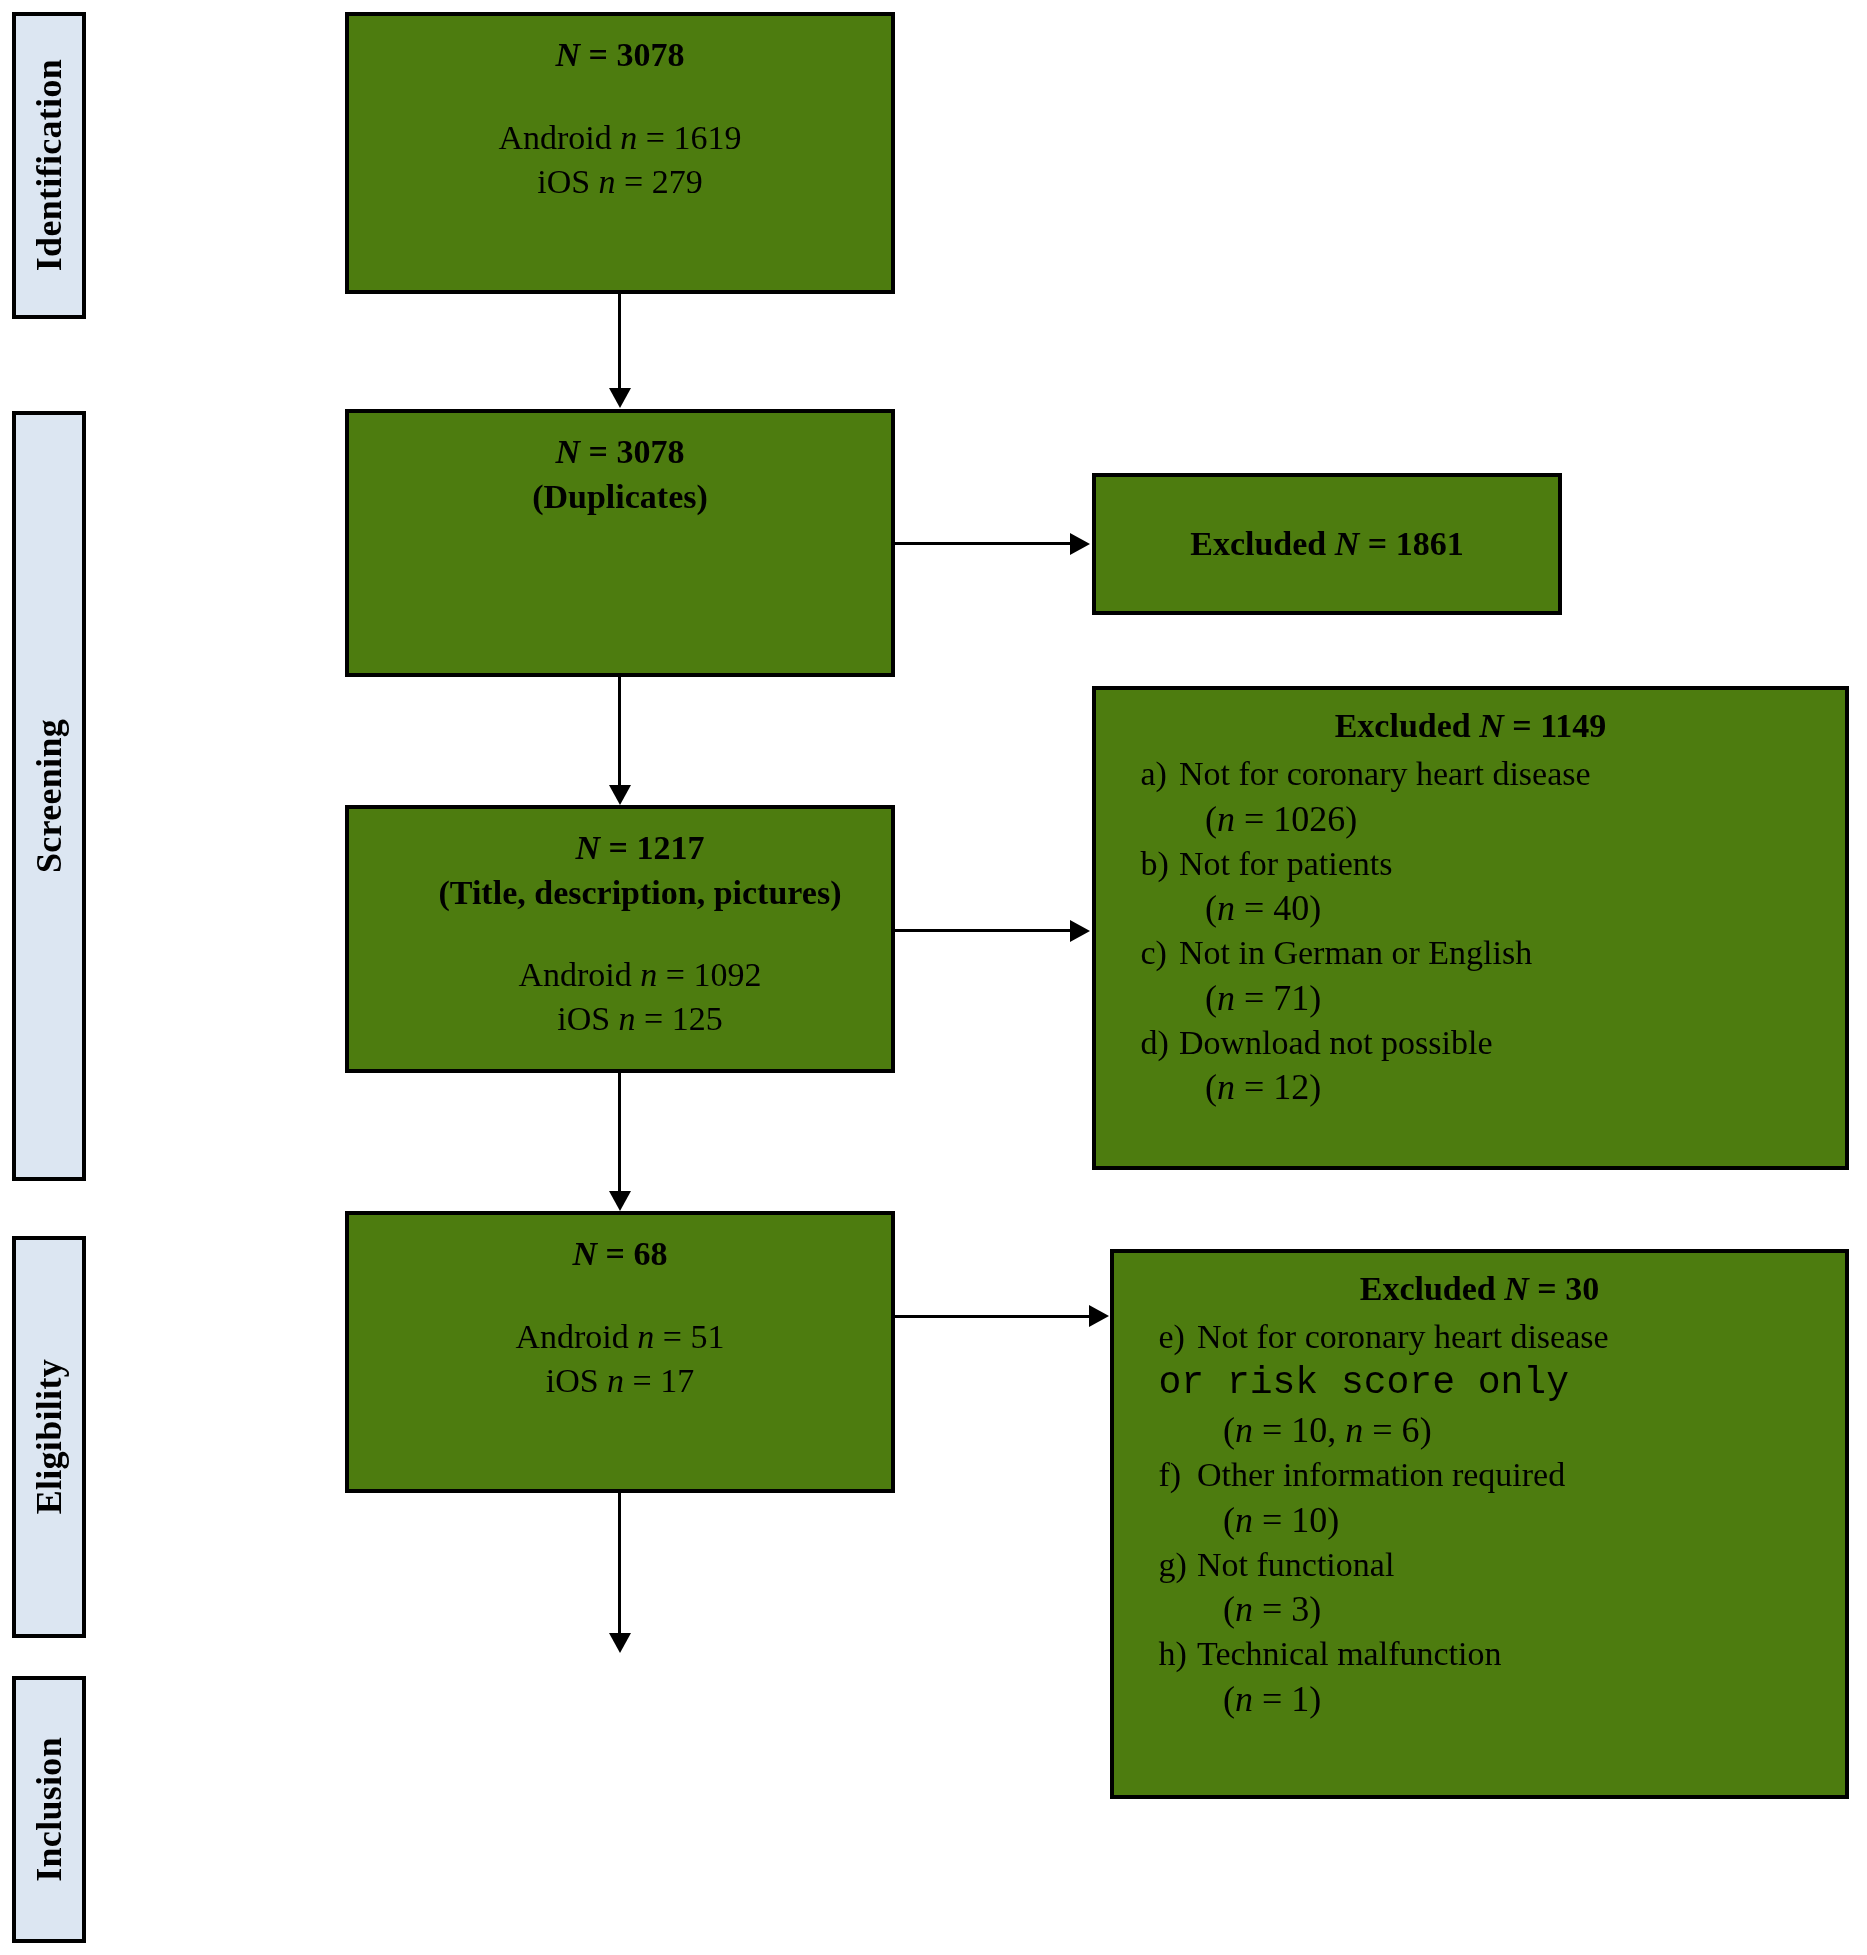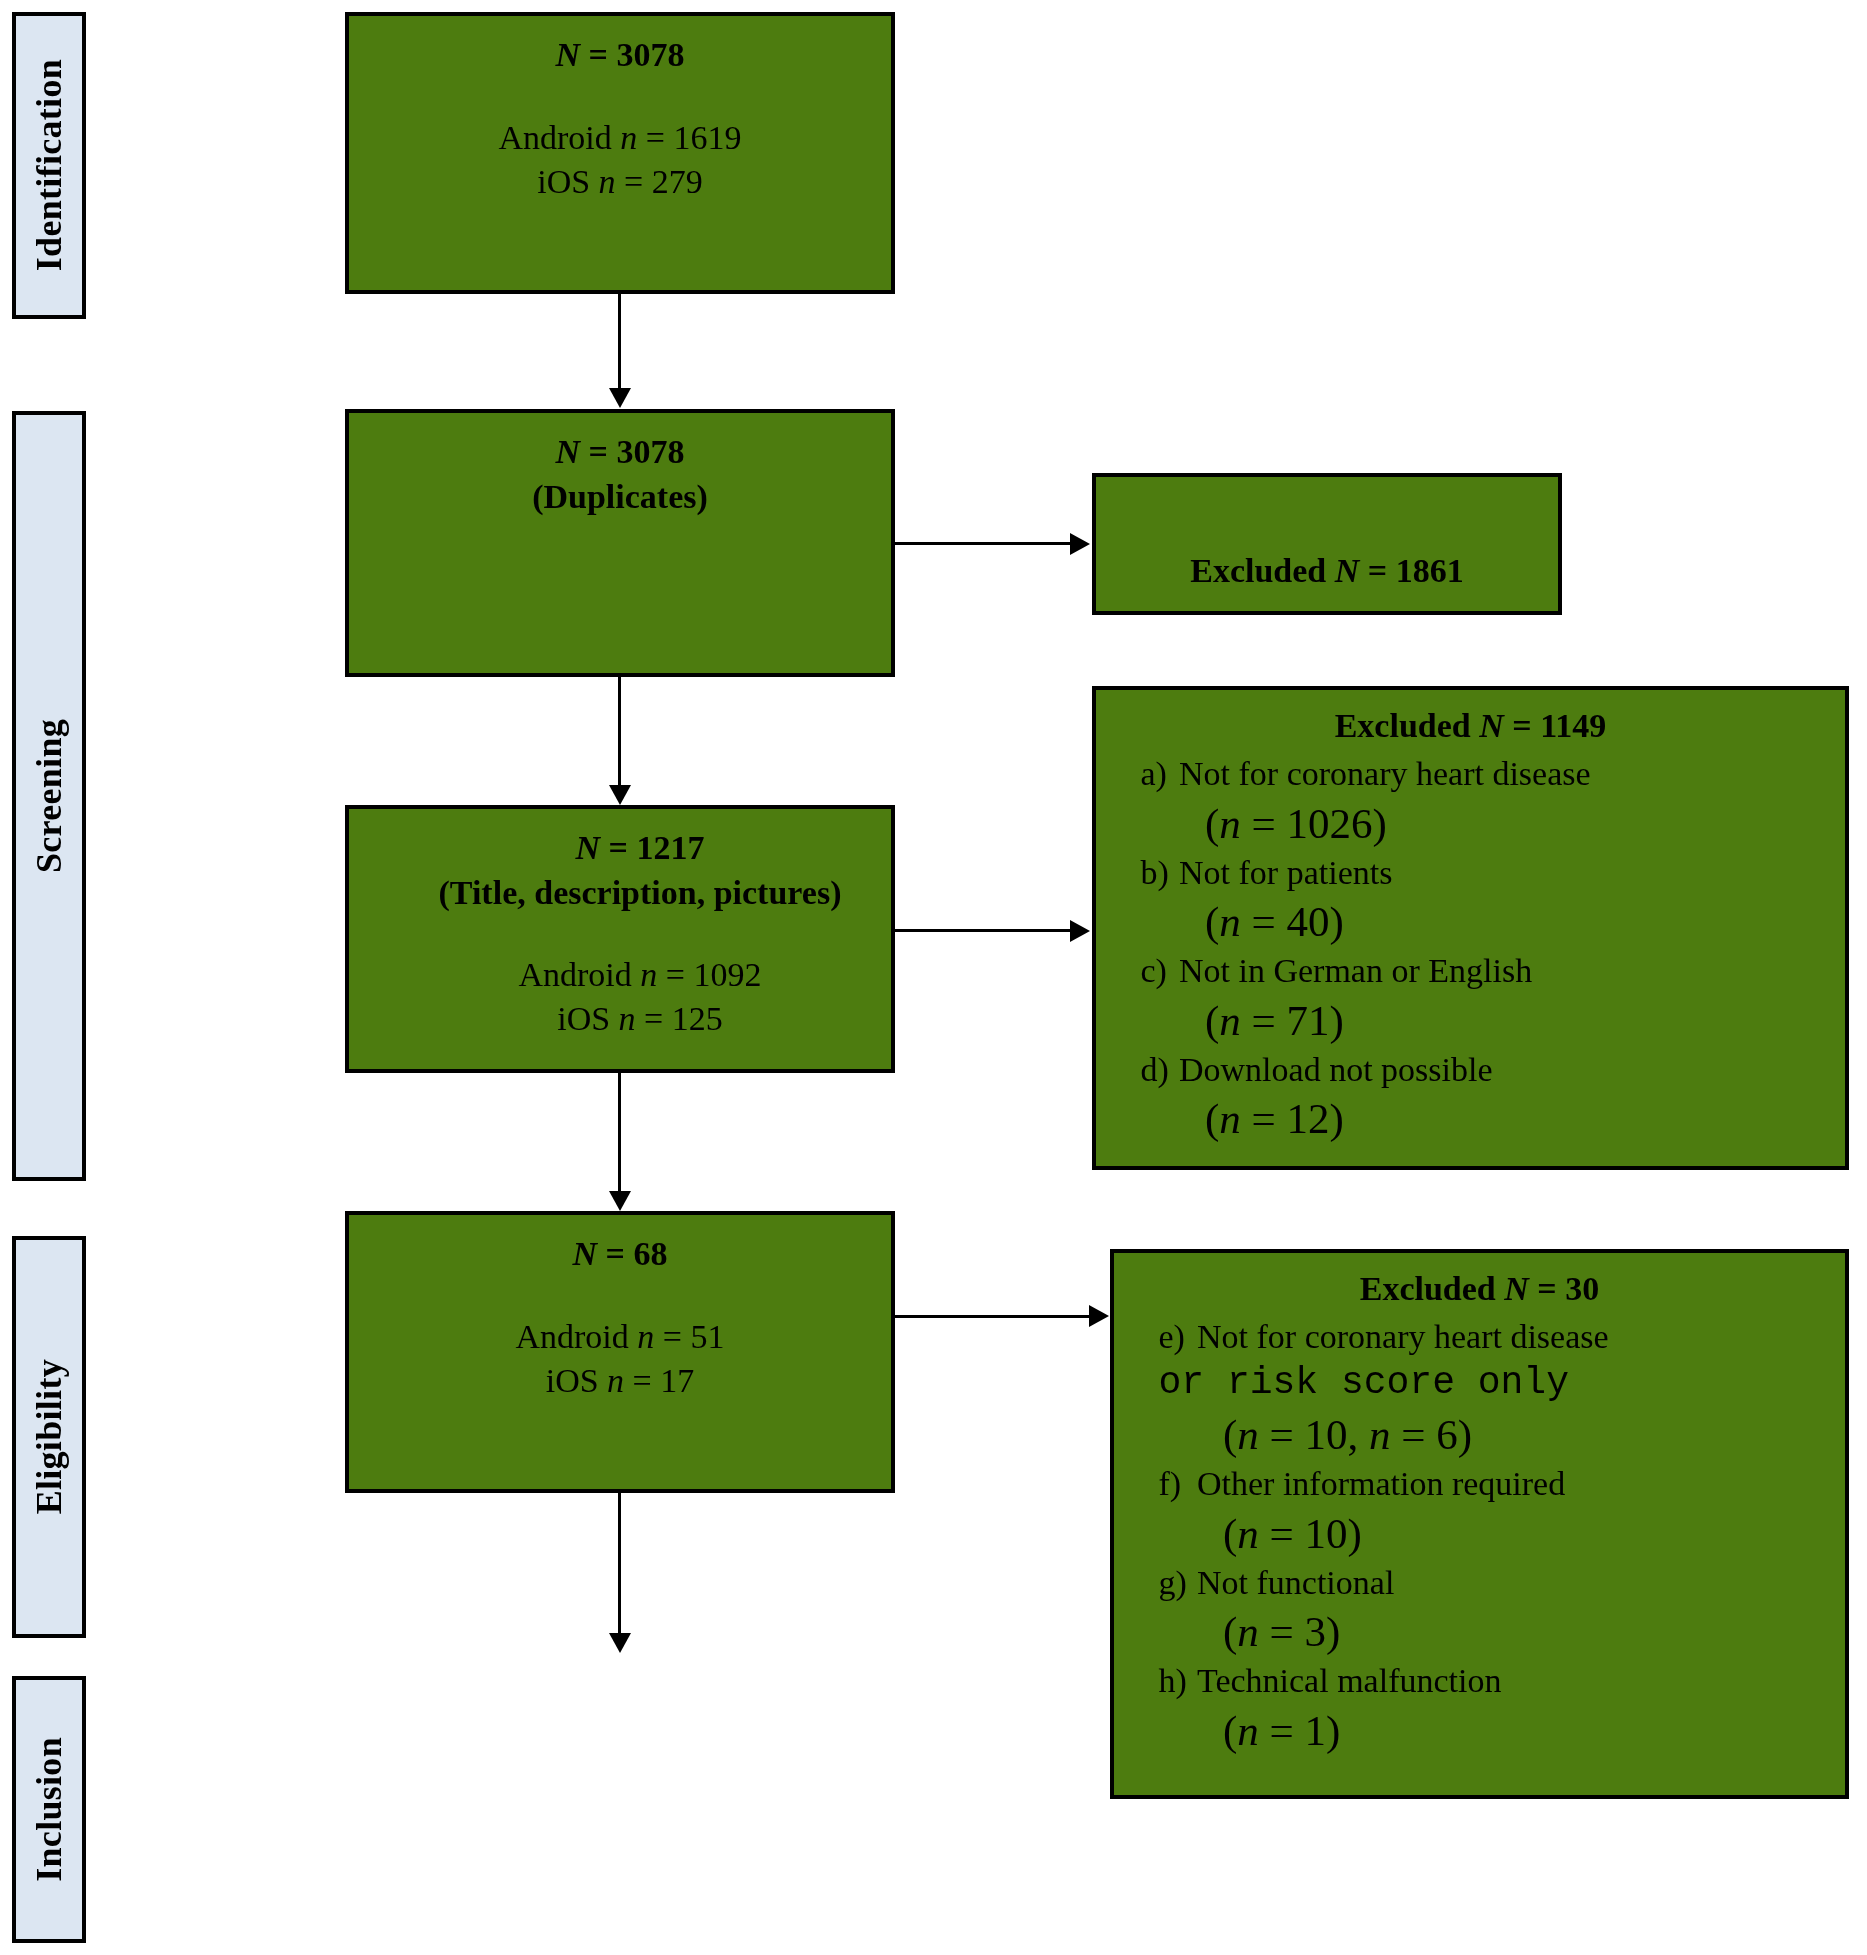--- a/index.html
+++ b/index.html
@@ -88,21 +88,21 @@
   }
   .excl-marker {
     width: 64px;
     flex: 0 0 64px;
     padding-left: 25.5px;
     box-sizing: border-box;
   }
   .excl-text { flex: 1 1 auto; }
   .excl-count {
     padding-left: 90px;
-    font-size: 43px;
+    font-size: 36px;
     line-height: 1.28;
   }
   .excl-wrapline {
     padding-left: 25.5px;
     font-size: 38px;
     line-height: 1.28;
     font-family: Liberation Mono, monospace;
   }
 
   
@@ -184,21 +184,21 @@
         <span>= 3078</span>
       </div>
       <div class="line bold">(Duplicates)</div>
     </div>
   </div>
 
   <div class="h-line" style="left:895px; top:542px; width:176px;"></div>
   <div class="arrow-right" style="left:1070px; top:533px;"></div>
 
   <div class="flow-box" style="left:1092px; top:473px; width:470px; height:142px;">
-    <div class="box-inner center" style="justify-content:flex-end;">
+    <div class="box-inner center" style="justify-content:center;">
       <div class="line bold">
         <span>Excluded</span>
         <i class="var">N</i>
         <span>= 1861</span>
       </div>
     </div>
   </div>
 
   <div class="v-line" style="left:618px; top:677px; height:110px;"></div>
   <div class="arrow-down" style="left:609px; top:785px;"></div>

